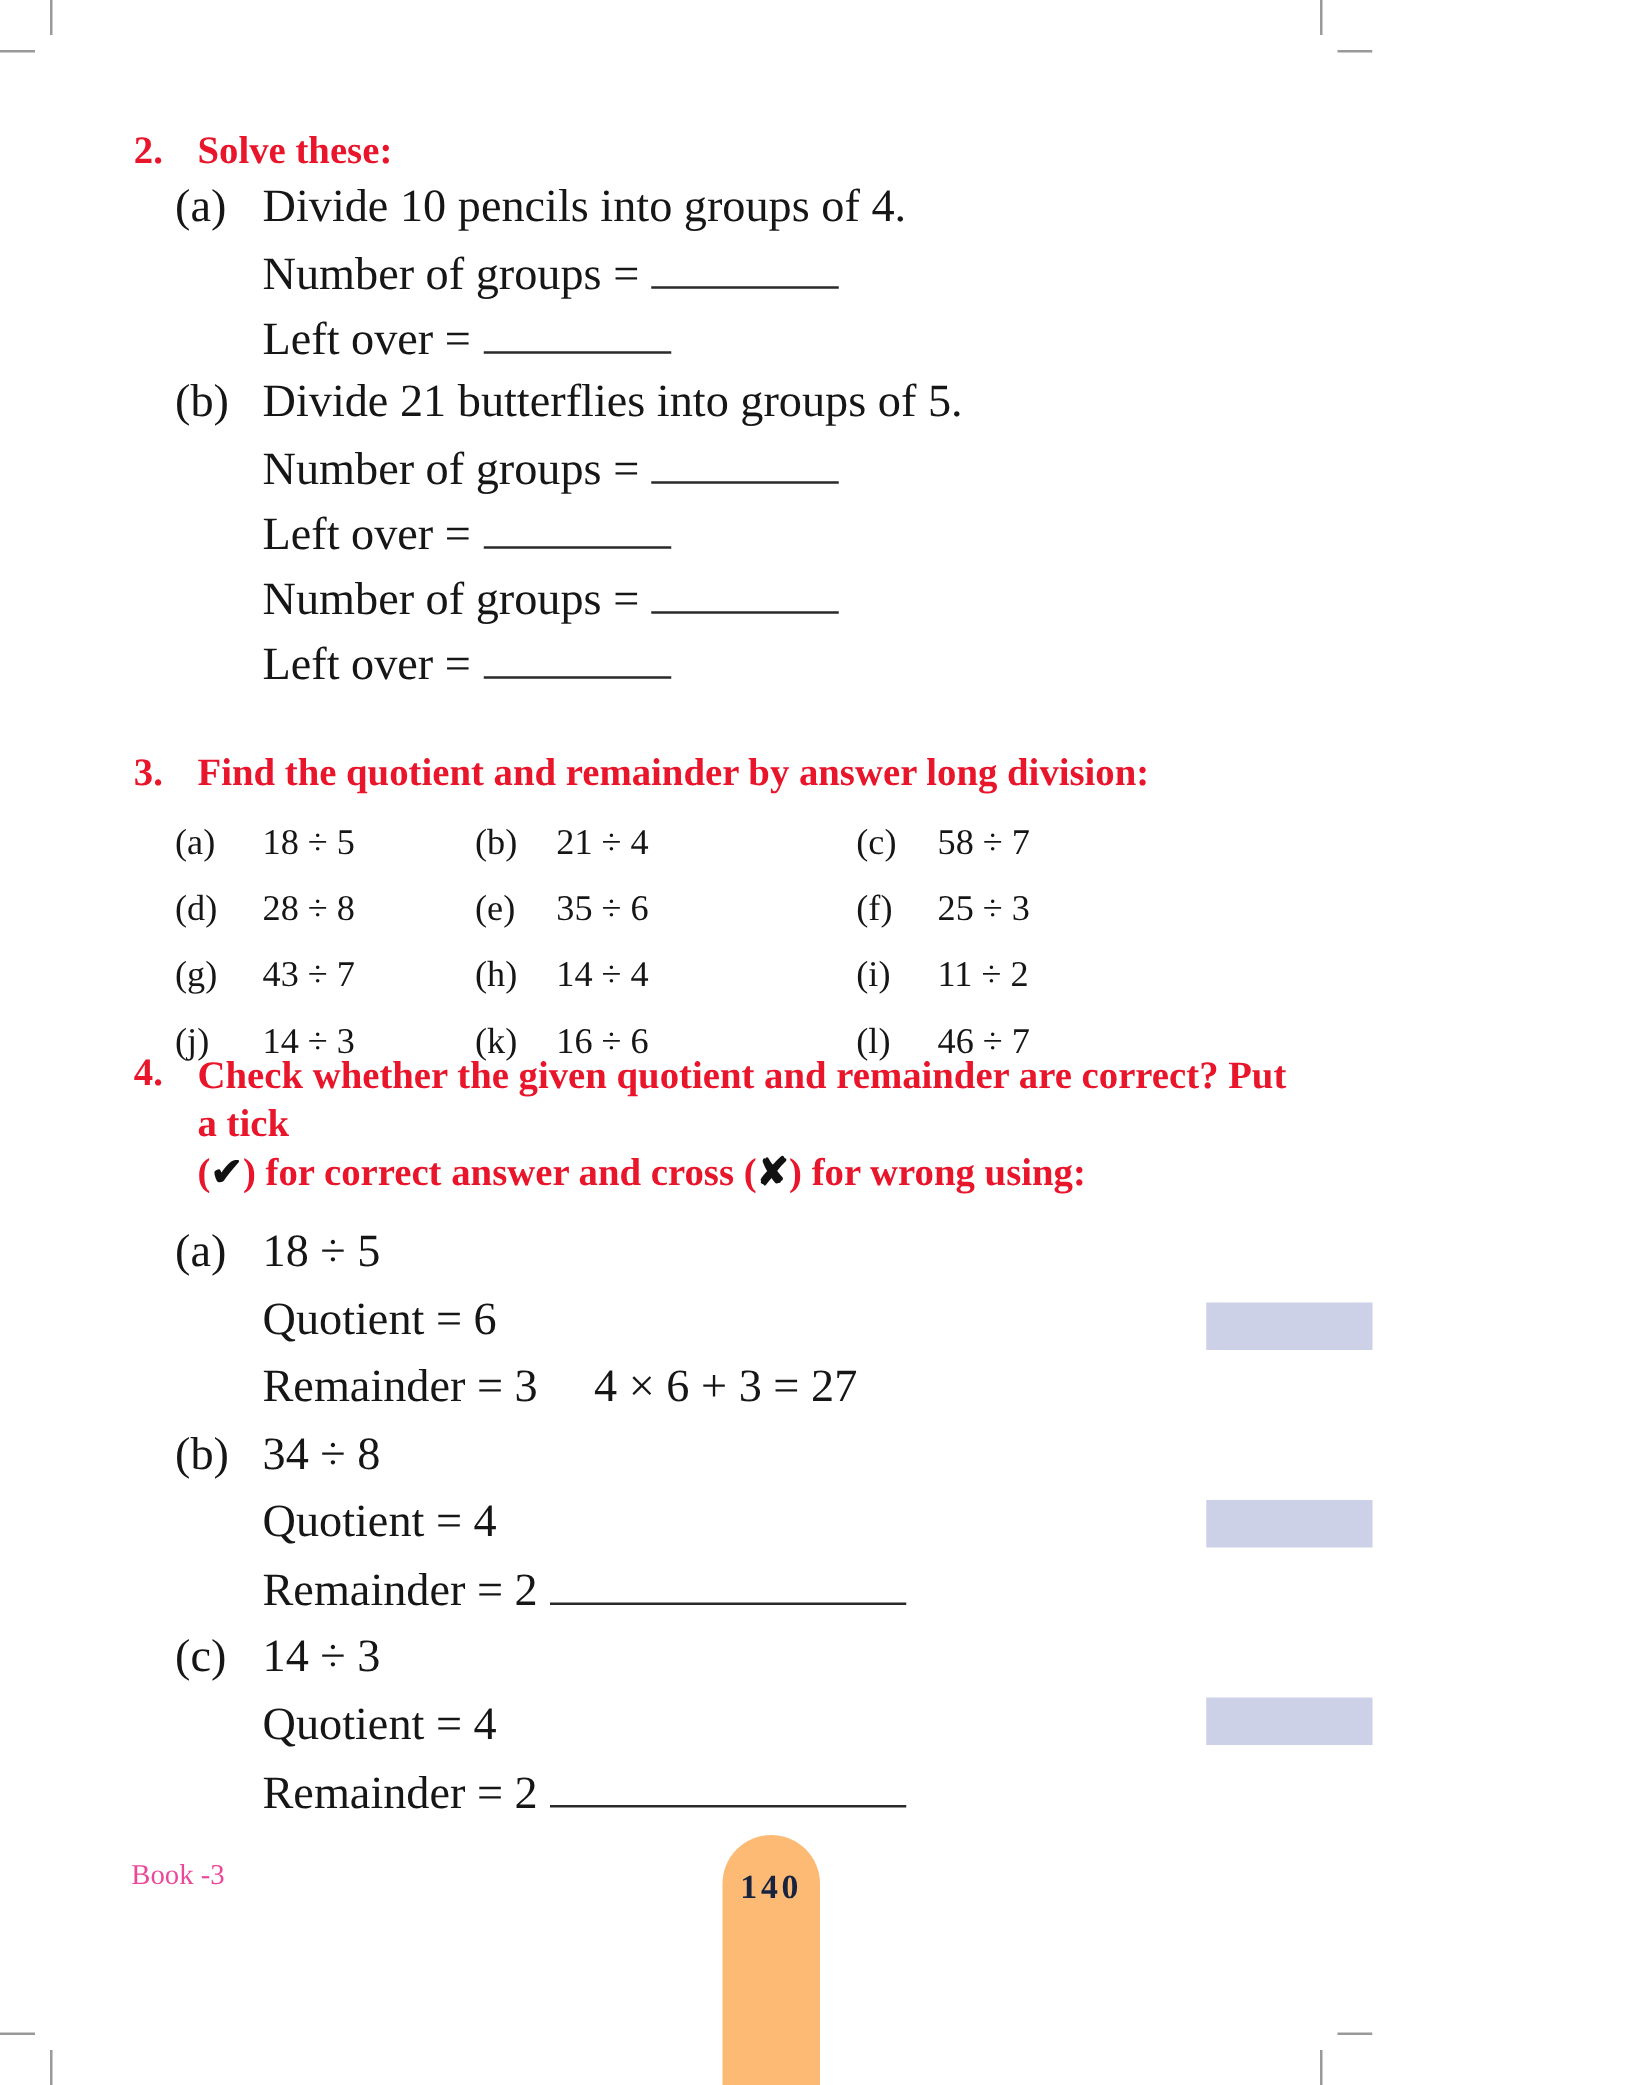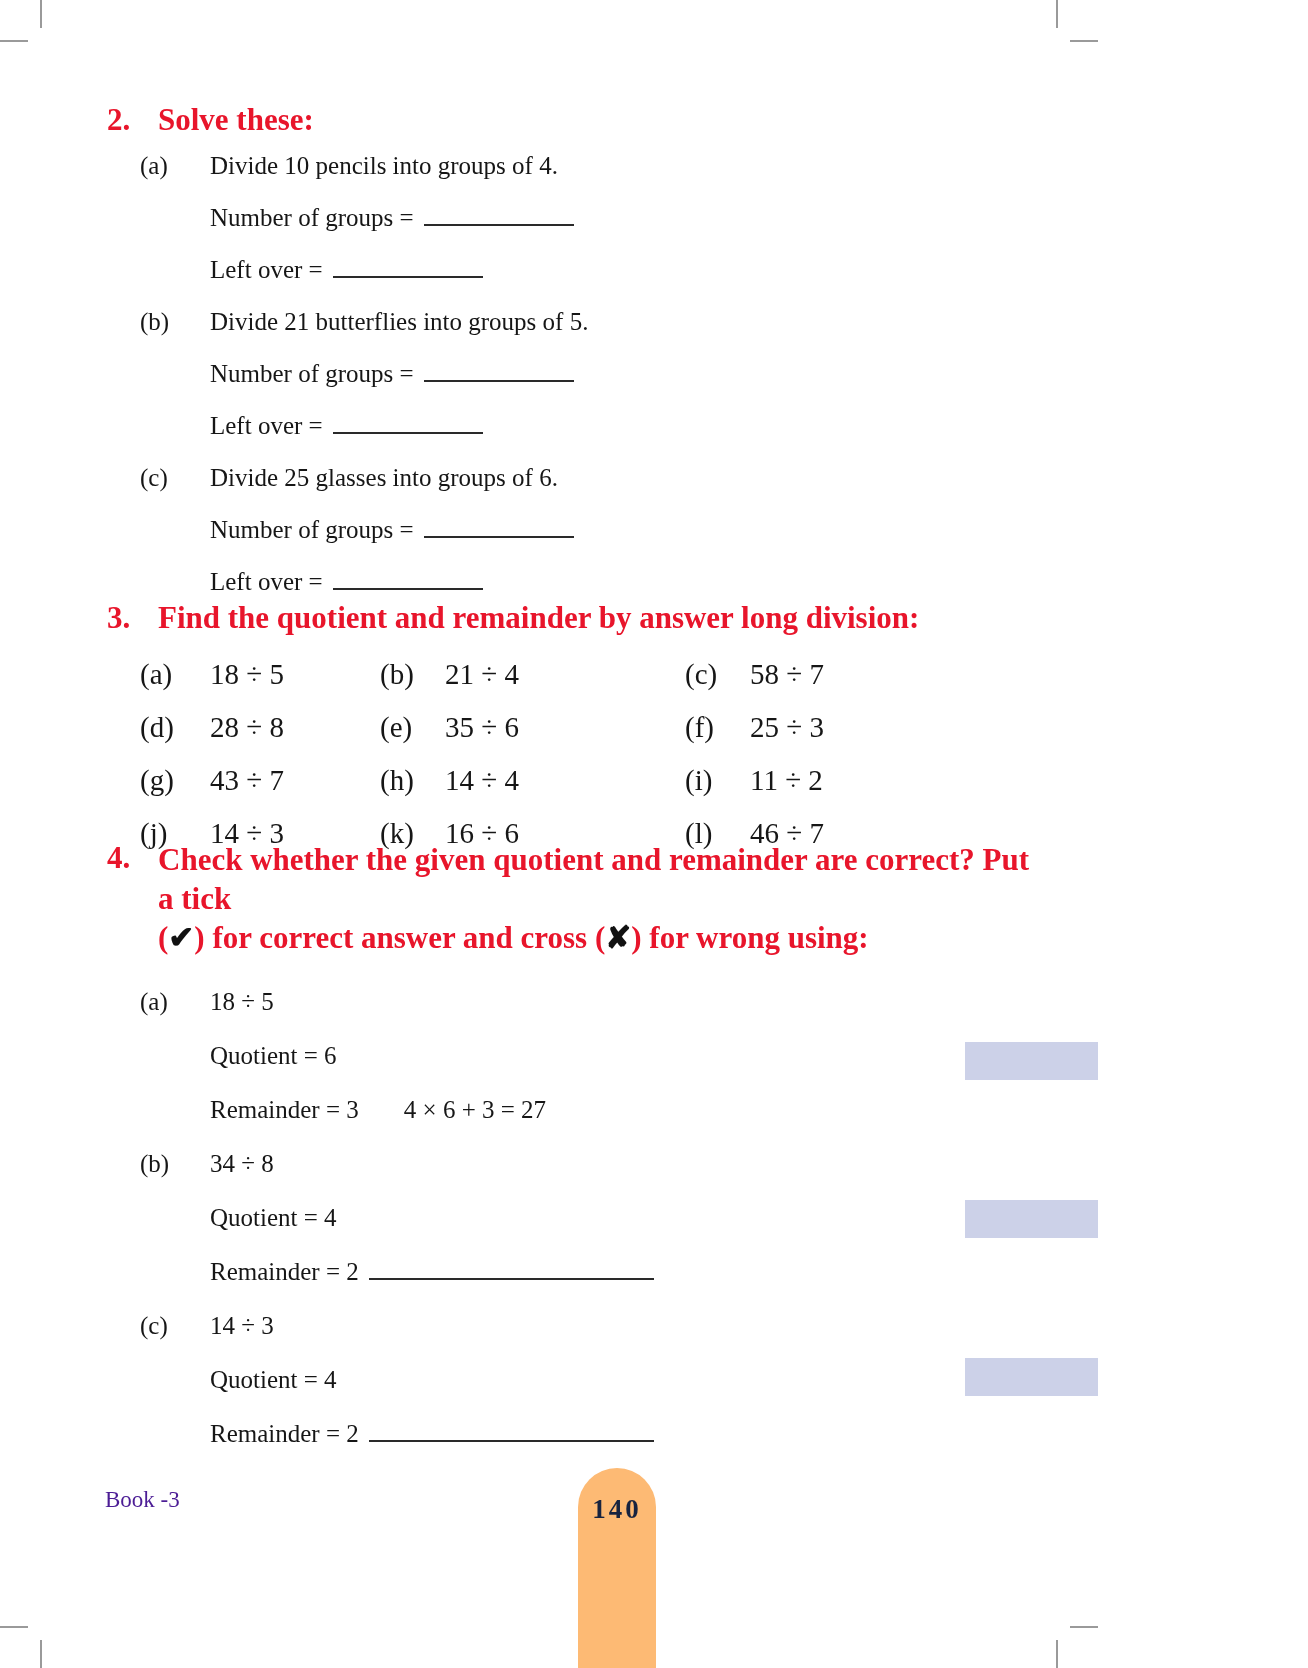--- a/index.html
+++ b/index.html
@@ -13,21 +13,21 @@
   }
   
   .crop{position:absolute;background:#9a9a9a;}
   .crop.v{width:2px;height:28px;}
   .crop.h{width:28px;height:2px;}
 
   
   .qblock{position:absolute;left:107px;right:60px;}
   .qhead{font-weight:bold;font-size:31px;color:#e8152b;line-height:40px;}
   .qhead .qnum{display:inline-block;width:51px;}
-  .body-line{font-size:25px;line-height:52px;height:52px;white-space:nowrap;}
+  .body-line{font-size:37px;line-height:52px;height:52px;white-space:nowrap;}
   .lab{display:inline-block;width:70px;}
   .indent1{padding-left:33px;}
   .indent2{padding-left:103px;}
   .blank{
     display:inline-block;width:150px;height:1em;
     border-bottom:2px solid #2a2a2a;margin-left:10px;
   }
   .blank.wide{width:285px;}
 
   
@@ -51,21 +51,21 @@
   .gap-left{margin-left:45px;}
 
   
   .ansbox{
     position:absolute;left:965px;width:160px;height:38px;
     background:#ccd1e8;
   }
   
   .footer-left{
     position:absolute;left:105px;top:1487px;
-    font-size:23px;color:#4c1d95;
+    font-size:23px;color:#ec4899;
   }
   .pagetab{
     position:absolute;left:578px;top:1468px;width:78px;height:200px;
     background:#fdba74;border-radius:39px 39px 0 0;
     text-align:center;
   }
   .pagetab .pnum{
     display:inline-block;margin-top:26px;
     font-size:27px;font-weight:bold;letter-spacing:3px;color:#17233f;
   }
@@ -102,23 +102,20 @@
     <div class="body-line indent1">
       <span class="lab">(b)</span><span>Divide 21 butterflies into groups of 5.</span>
     </div>
     <div class="body-line indent2">
       <span>Number of groups =</span><span class="blank"></span>
     </div>
     <div class="body-line indent2">
       <span>Left over =</span><span class="blank"></span>
     </div>
 
-    <div class="body-line indent1">
-      <span class="lab">(c)</span><span>Divide 25 glasses into groups of 6.</span>
-    </div>
     <div class="body-line indent2">
       <span>Number of groups =</span><span class="blank"></span>
     </div>
     <div class="body-line indent2">
       <span>Left over =</span><span class="blank"></span>
     </div>
   </div>
 
   <div class="qblock" style="top:598px;">
     <div class="qhead">

